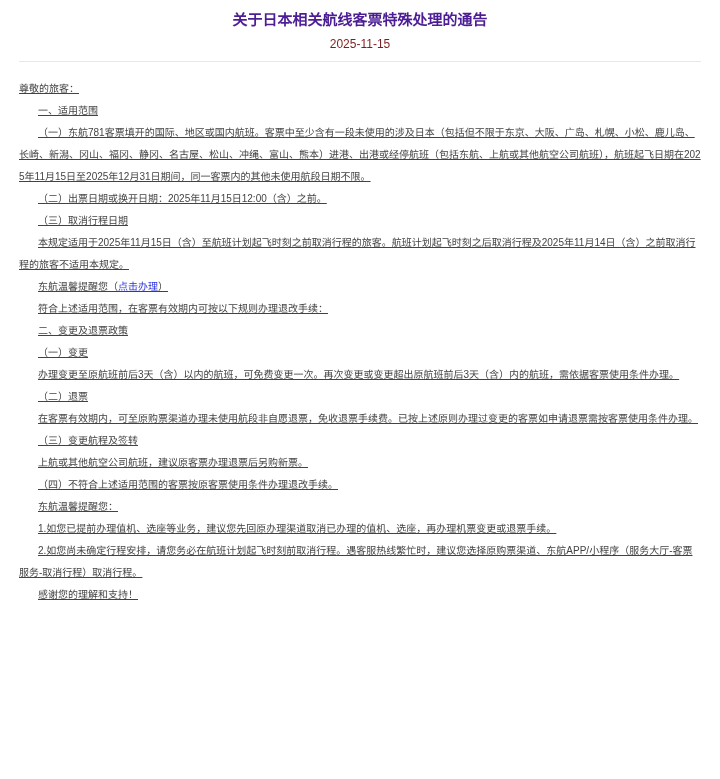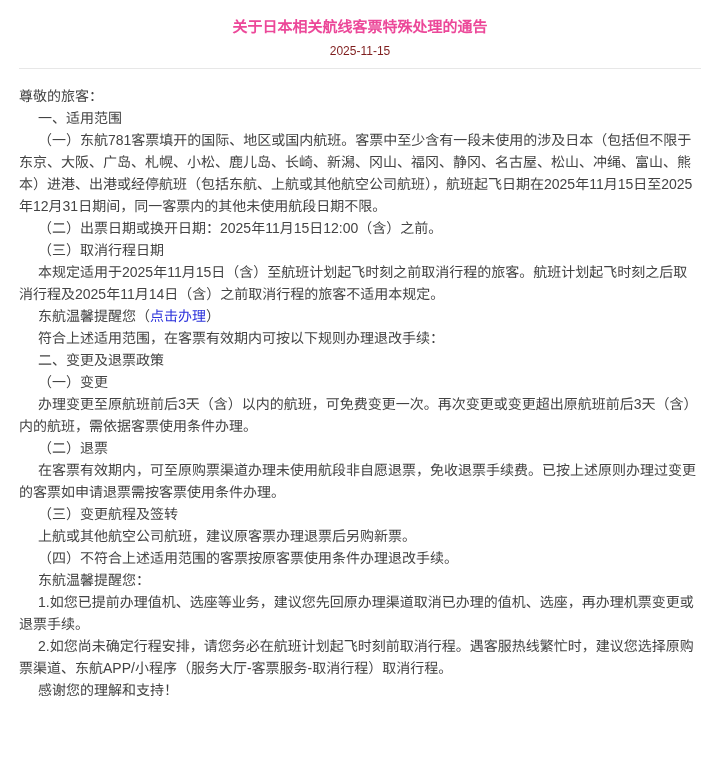--- a/index.html
+++ b/index.html
@@ -11,45 +11,46 @@
     width: 720px;
     height: 779px;
     overflow: hidden;
     font-family: "Liberation Sans", "DejaVu Sans", sans-serif;
     -webkit-font-smoothing: antialiased;
   }
   .doc {
     padding: 0 19px;
   }
   .doc-title {
-    padding-top: 15px;
+    padding-top: 8px;
     text-align: center;
     font-size: 15px;
     line-height: 24px;
     font-weight: bold;
-    color: #ec4899;
+    color: #4c1d95;
   }
   .doc-date {
     margin-top: 4px;
     text-align: center;
     font-size: 12px;
     line-height: 17px;
     color: #7f1d1d;
   }
   .divider {
     border: none;
     border-top: 1px solid #e7e7e7;
     margin: 8px 0 0 0;
   }
   .content {
     margin-top: 16px;
-    font-size: 14px;
+    font-size: 10px;
     line-height: 22px;
     color: #434343;
     letter-spacing: 0;
+    text-decoration: underline;
   }
   .content p {
     margin: 0;
     word-break: break-all;
   }
   .indent {
     text-indent: 19px;
   }
   .gap-top {
     margin-top: 18px;

